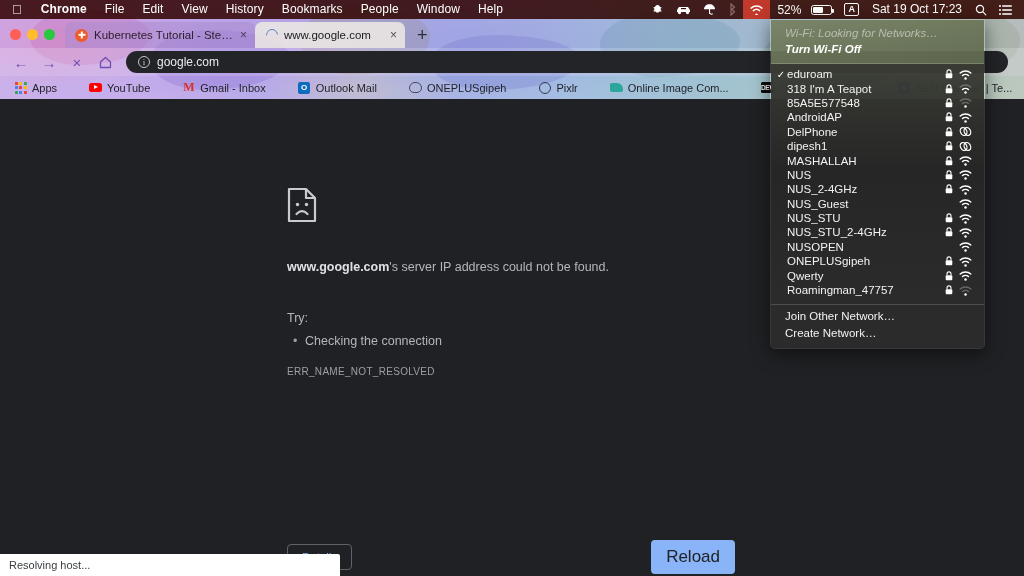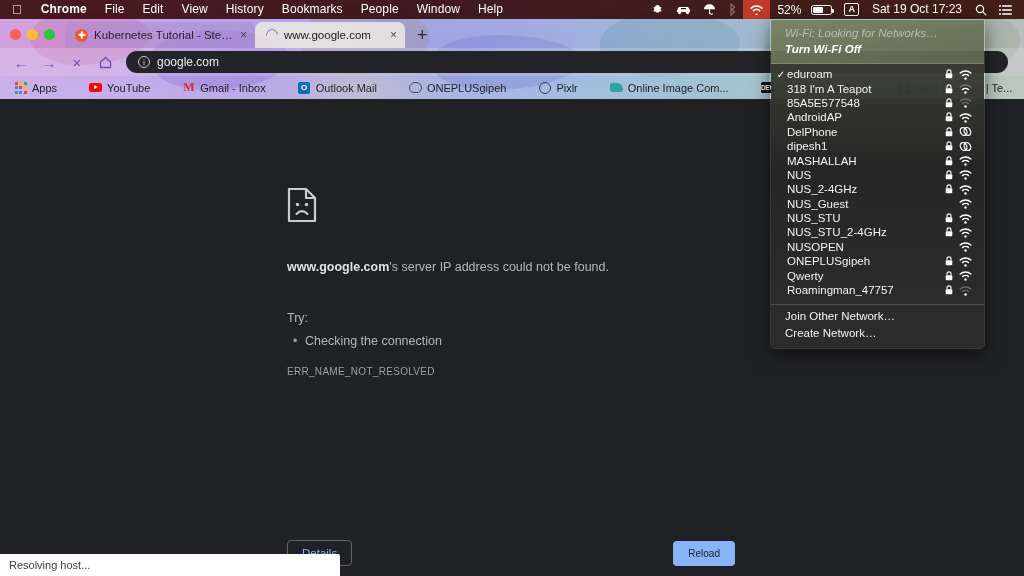--- a/index.html
+++ b/index.html
@@ -155,21 +155,21 @@
   #trylist li::before { content: "\2022"; position: absolute; left: -12px; color: #9aa0a6; }
   #trylist li.link { color: #8ab4f8; }
   #errcode { font-size: 10px; color: #9aa0a6; letter-spacing: .3px; }
   #errbtns { position: absolute; left: 287px; top: 441px; width: 448px; display: flex; justify-content: space-between; align-items: center; }
   #details-btn {
     background: transparent; border: 1px solid #5f6368; color: #8ab4f8;
     font-size: 11.5px; padding: 6px 14px; border-radius: 4px; font-family: inherit;
   }
   #reload-btn {
     background: #8ab4f8; border: none; color: #202124;
-    font-size: 10px; padding: 7px 15px; border-radius: 4px; font-family: inherit;
+    font-size: 17px; padding: 7px 15px; border-radius: 4px; font-family: inherit;
   }
 
   #statusbubble {
     position: absolute; left: 0; bottom: 0; width: 340px; height: 22px;
     background: #fff; color: #3c4043; font-size: 11px;
     display: flex; align-items: center; padding-left: 9px;
     border-top-right-radius: 2px; z-index: 20;
   }
 
   

